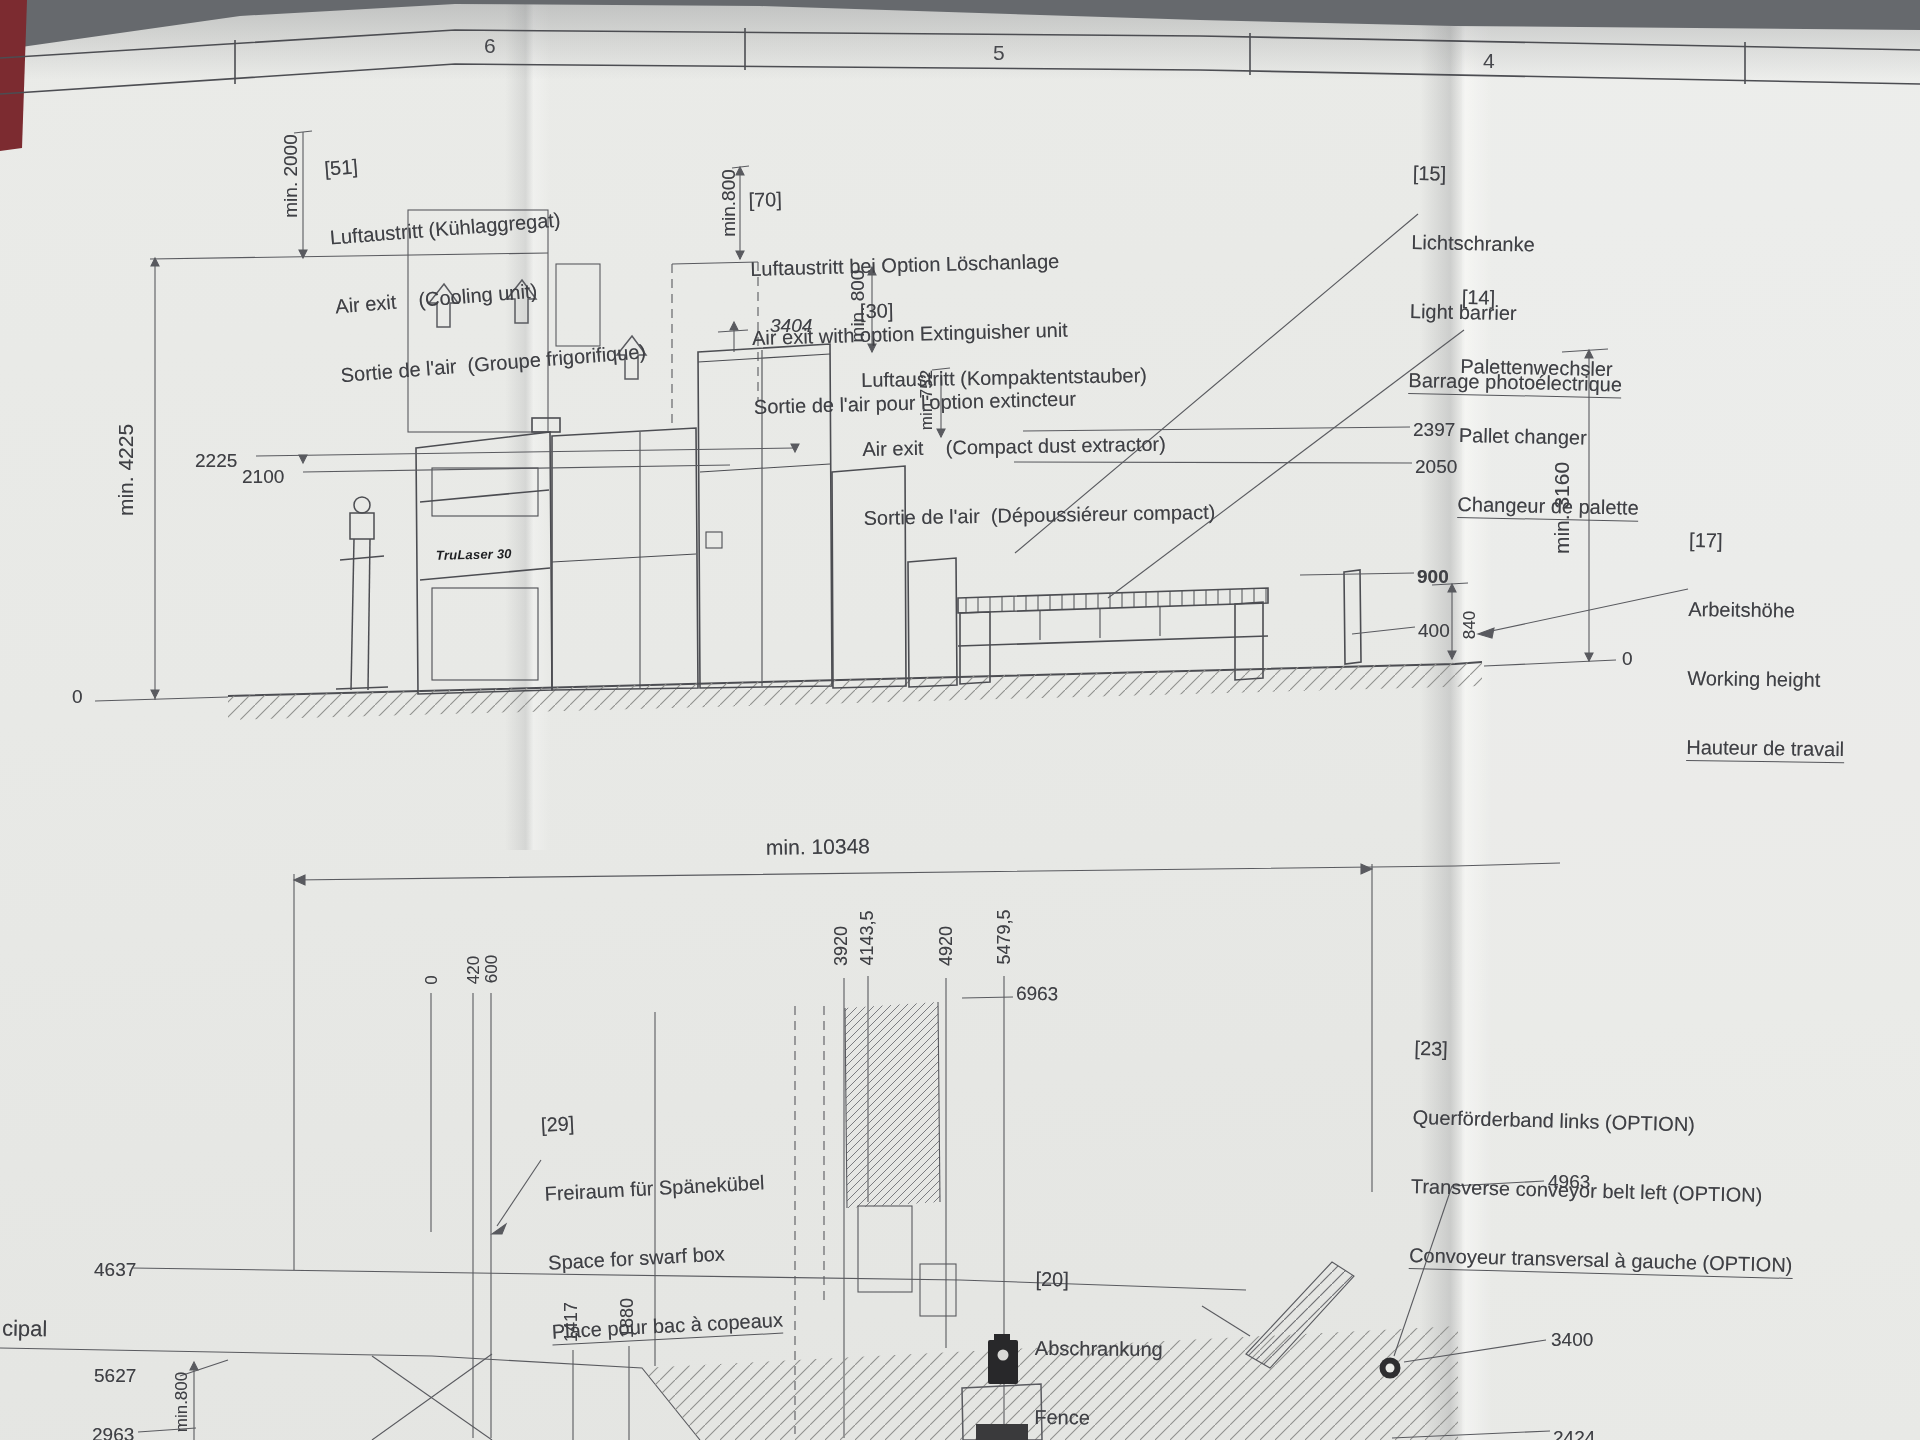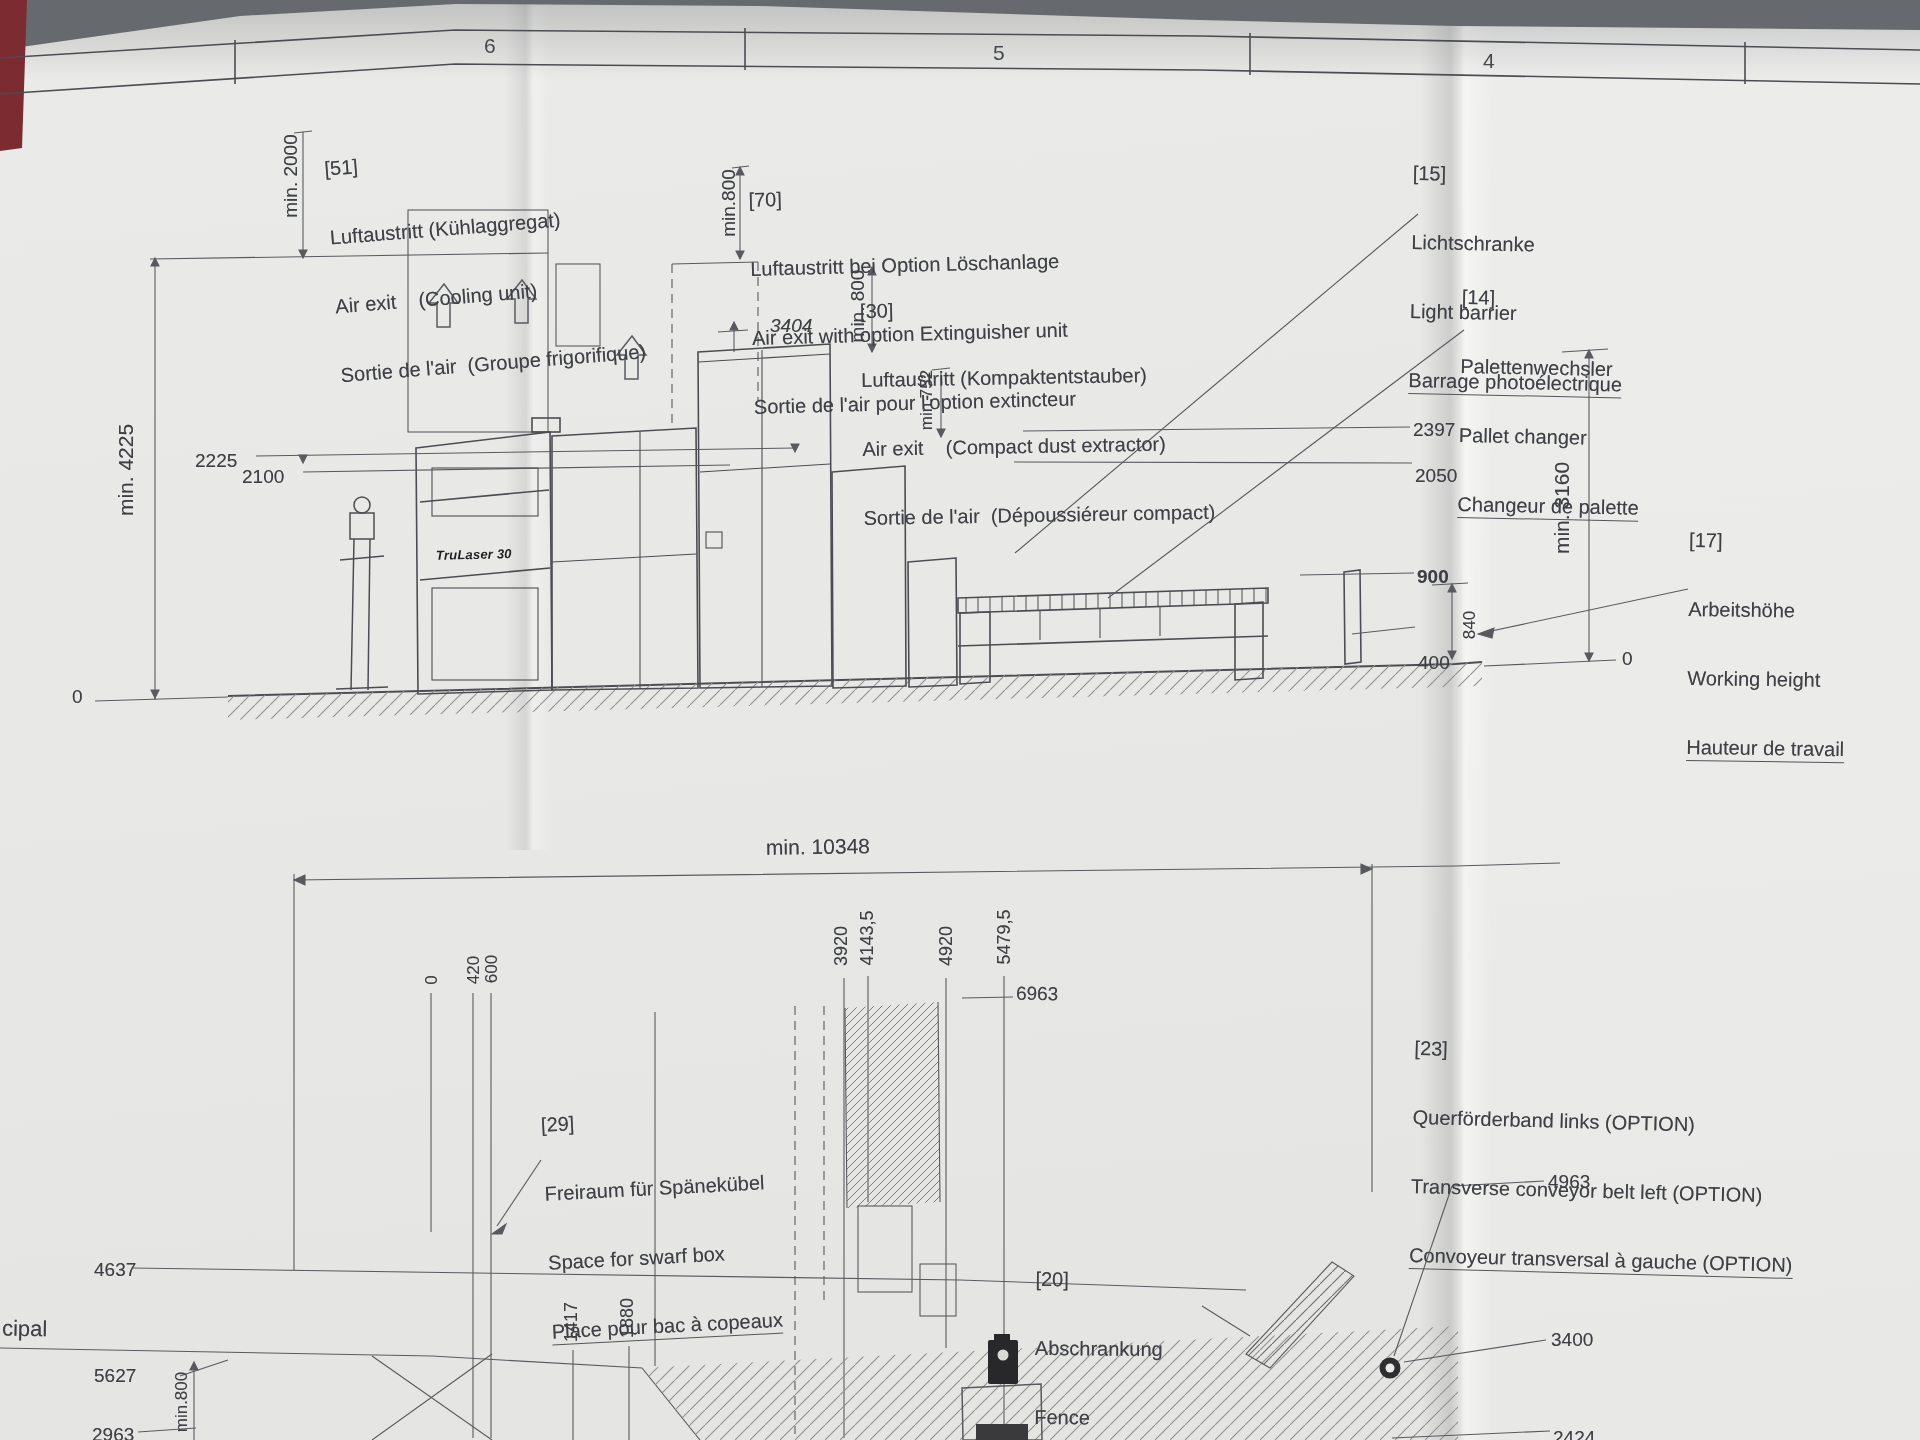--- a/index.html
+++ b/index.html
@@ -300,23 +300,23 @@
 
   <div class="v s21" style="left:126px;top:470px;">min. 4225</div>
   <div class="v" style="left:291px;top:176px;">min. 2000</div>
   <div class="v" style="left:729px;top:203px;">min.800</div>
   <div class="v" style="left:858px;top:306px;">min. 800</div>
   <div class="v s17" style="left:927px;top:400px;">min.752</div>
   <div class="d" style="left:195px;top:450px;">2225</div>
   <div class="d" style="left:242px;top:466px;">2100</div>
   <div class="d" style="left:770px;top:315px;font-style:italic;">3404</div>
   <div class="d" style="left:1413px;top:419px;text-align:right;">2397</div>
-  <div class="d" style="left:1415px;top:456px;margin-top:9px;">2050</div>
+  <div class="d" style="left:1415px;top:456px;">2050</div>
   <div class="d" style="left:1417px;top:566px;font-weight:bold;">900</div>
-  <div class="d" style="left:1418px;top:620px;margin-top:32px;">400</div>
+  <div class="d" style="left:1418px;top:620px;">400</div>
   <div class="v s17" style="left:1470px;top:625px;">840</div>
   <div class="v s21" style="left:1562px;top:508px;">min. 3160</div>
   <div class="d" style="left:72px;top:686px;">0</div>
   <div class="d" style="left:1622px;top:648px;">0</div>
 
   <div class="d s21" style="left:766px;top:835px;transform:rotate(-0.8deg);">min. 10348</div>
   <div class="v s17" style="left:432px;top:980px;">0</div>
   <div class="v s17" style="left:474px;top:970px;">420</div>
   <div class="v s17" style="left:492px;top:969px;">600</div>
   <div class="v s18" style="left:841px;top:946px;">3920</div>

